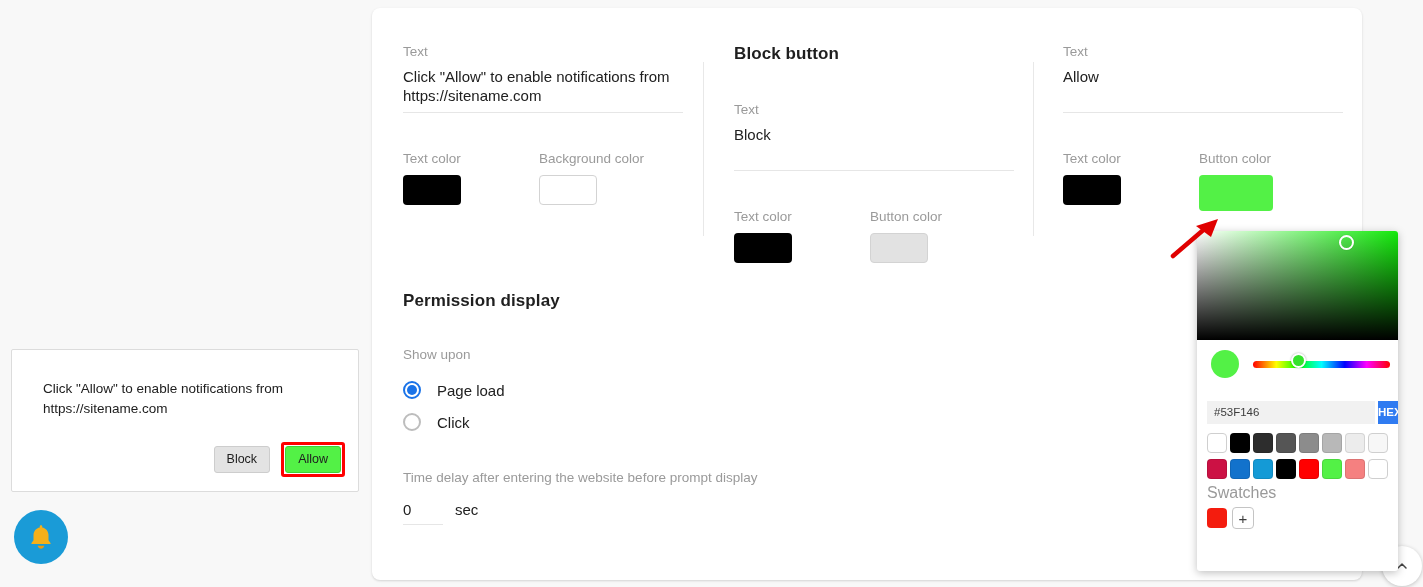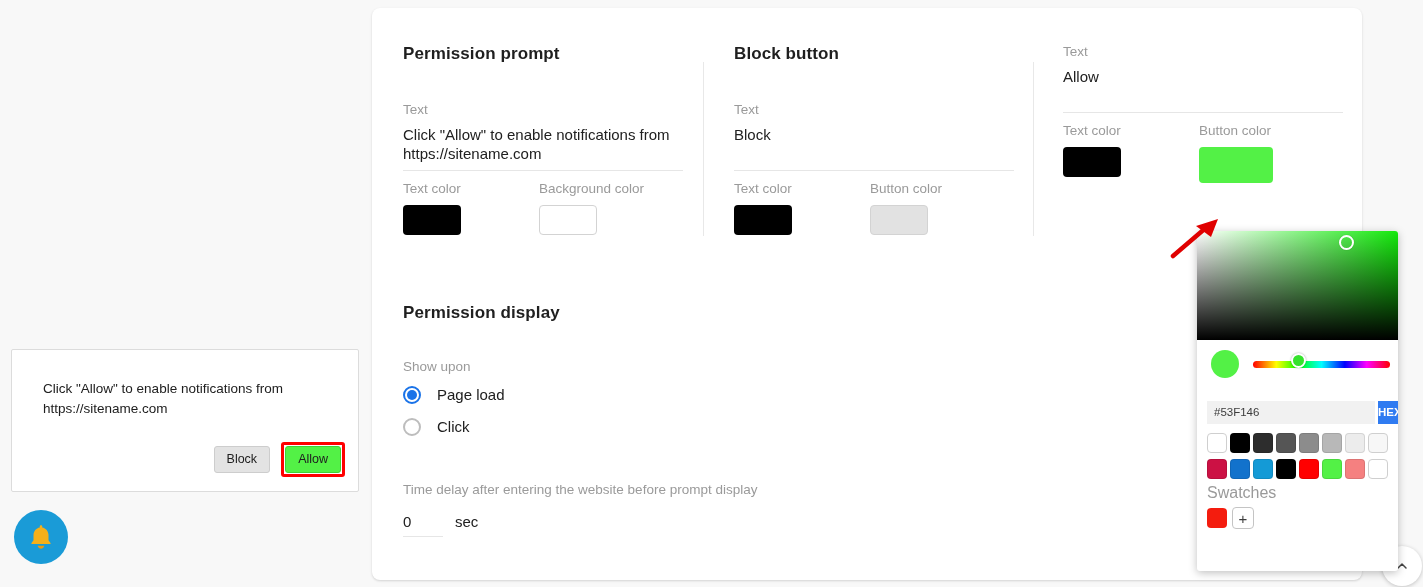--- a/index.html
+++ b/index.html
@@ -64,46 +64,46 @@
   .col { position: absolute; top: 36px; }
   .col-1 { left: 31px; width: 280px; }
   .col-2 { left: 362px; width: 280px; }
   .col-3 { left: 691px; width: 280px; }
 
   .col .section-title { display: block; margin-bottom: 38px; }
   .col .text-label { display: block; margin-bottom: 8px; }
   .col .text-value { display: block; }
   .col .text-underline { margin-top: 7px; }
 
-  .color-row { display: flex; margin-top: 10px; }
+  .color-row { display: flex; margin-top: 38px; }
   .color-cell { width: 136px; }
   .color-cell .field-label { display: block; margin-bottom: 9px; }
   .swatch-box {
     width: 58px;
     height: 30px;
     border-radius: 4px;
     box-sizing: border-box;
   }
   .swatch-box.outlined {
     border: 1px solid #d3d3d3;
   }
 
   
   #permission-display {
     position: absolute;
     left: 31px;
-    top: 295px;
+    top: 283px;
     width: 700px;
   }
   #permission-display .section-title { display: block; margin-bottom: 36px; }
   #permission-display .show-upon-label { display: block; margin-bottom: 12px; }
 
   .radio-row {
     display: flex;
-    align-items: flex-start;
+    align-items: center;
     height: 32px;
   }
   .radio-mark {
     width: 18px;
     height: 18px;
     border-radius: 50%;
     border: 2px solid #bdbdbd;
     box-sizing: border-box;
     margin-right: 16px;
     position: relative;
@@ -390,21 +390,20 @@
 </style>
 </head>
 <body>
 
 <div id="settings-card">
 
   <div class="col-divider d1"></div>
   <div class="col-divider d2"></div>
 
   <div class="col col-1">
-    <span class="section-title">Permission prompt</span>
 
     <span class="field-label text-label">Text</span>
     <span class="field-value text-value">Click "Allow" to enable notifications from https://sitename.com</span>
     <div class="underline text-underline"></div>
 
     <div class="color-row">
       <div class="color-cell">
         <span class="field-label">Text color</span>
         <div class="swatch-box" style="background:#000000"></div>
       </div>

